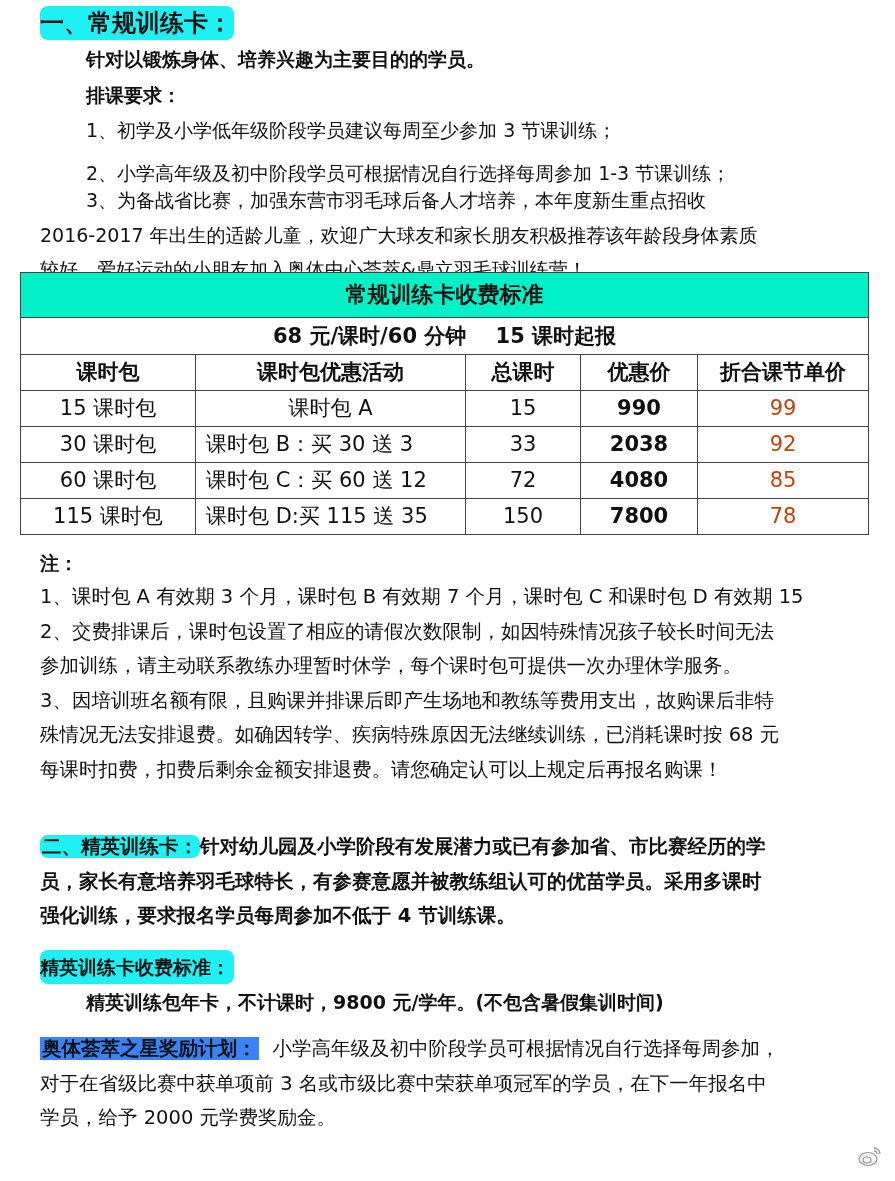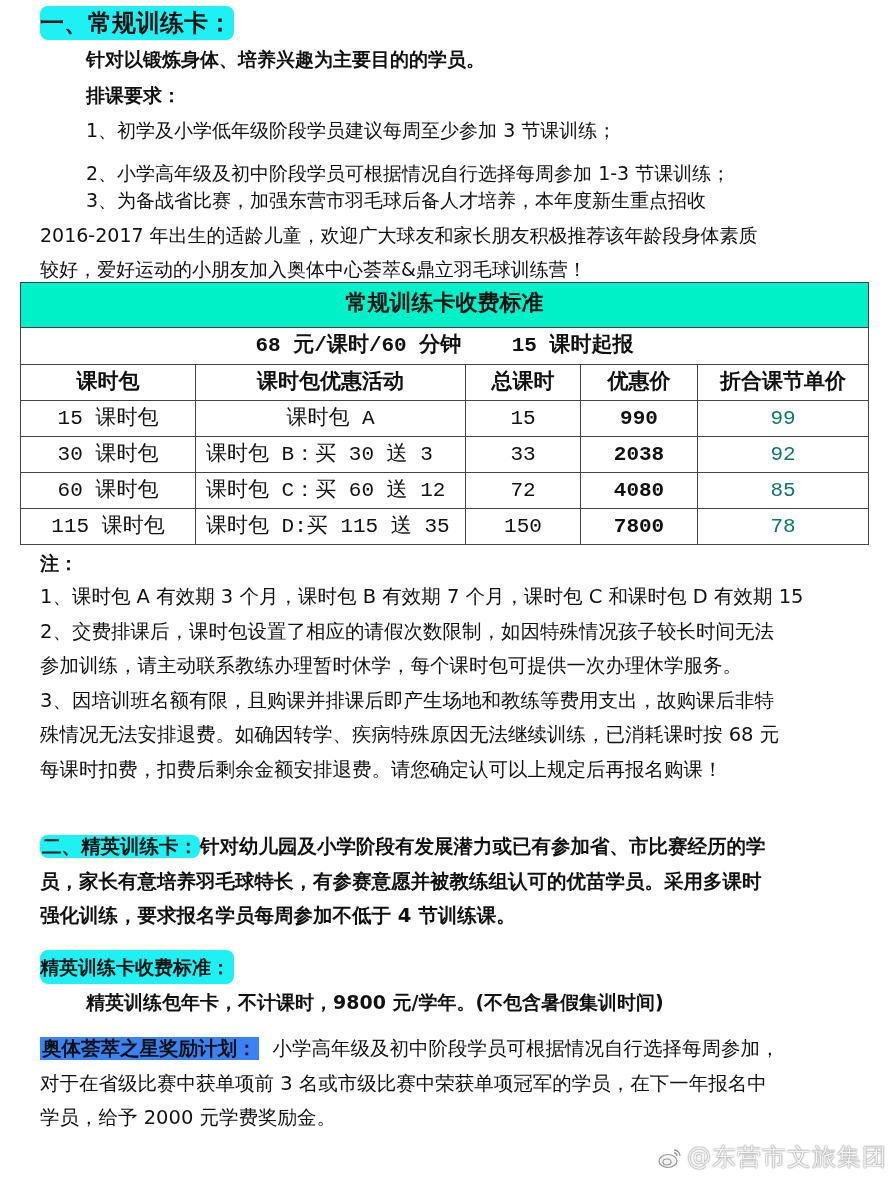--- a/index.html
+++ b/index.html
@@ -7,27 +7,27 @@
          font-family:"DejaVu Sans","Liberation Sans",sans-serif; color:#111; }
   .abs { position:absolute; white-space:nowrap; }
   .hl-cyan { background:#1ef0f4;border-radius:8px; }
   .hl-yellow { background:#3b82f6; }
   .h1 { left:40px; top:6px; height:34px; line-height:34px; font-size:24px; font-weight:bold; padding:0 2px 0 0; }
   .bold { font-weight:bold; }
   .p { font-size:19px; line-height:34px; }
   .para { position:absolute; left:40px; width:820px; font-size:19.5px; line-height:34.5px; }
   .para .line { display:block; white-space:nowrap; }
 
-  table.fee { position:absolute; left:20px; top:282px; width:848px; border-collapse:collapse; table-layout:fixed;font-family:Liberation Mono, monospace; }
+  table.fee { position:absolute; left:20px; top:272px; width:848px; border-collapse:collapse; table-layout:fixed; }
   table.fee td { border:1.5px solid #444; text-align:center; padding:0; font-size:21px; height:35px; line-height:35px; white-space:nowrap; overflow:hidden; }
   table.fee tr.title td { background:#00f0c8; height:44px; line-height:44px; font-size:22px; font-weight:bold; }
   table.fee tr.sub td { height:36px; line-height:36px; font-size:21px; font-weight:bold; }
   table.fee tr.head td { font-weight:bold; }
   td.price { font-weight:bold; }
-  td.unit { color:#0f766e; }
+  td.unit { color:#c2410c; }
   td.left { text-align:left !important; padding-left:10px !important; }
 
   .label-inline { font-weight:bold; padding:0 2px; }
   .watermark { position:absolute; right:8px; top:1141px; font-size:24px; color:#f4f4f4;
                text-shadow: 0 0 1px #777, 0 0 2px #999; letter-spacing:1px; }
   .weibo { display:inline-block; width:26px; height:22px; vertical-align:middle; margin-right:4px; }
 </style>
 </head>
 <body>
 
@@ -121,14 +121,14 @@
   <span class="line">对于在省级比赛中获单项前 3 名或市级比赛中荣获单项冠军的学员，在下一年报名中</span>
   <span class="line">学员，给予 2000 元学费奖励金。</span>
 </div>
 
 <div class="watermark">
   <svg class="weibo" viewBox="0 0 26 22">
     <ellipse cx="11" cy="14" rx="9" ry="6.5" fill="#f4f4f4" stroke="#999" stroke-width="1.2"></ellipse>
     <ellipse cx="10" cy="15" rx="4" ry="3" fill="none" stroke="#999" stroke-width="1.2"></ellipse>
     <path d="M17 3 a6 6 0 0 1 6 6" fill="none" stroke="#999" stroke-width="1.4"></path>
     <path d="M17 6 a3 3 0 0 1 3 3" fill="none" stroke="#999" stroke-width="1.4"></path>
-  </svg><span>@东营市文旅集团</span>
+  </svg>
 </div>
 
 </body></html>

